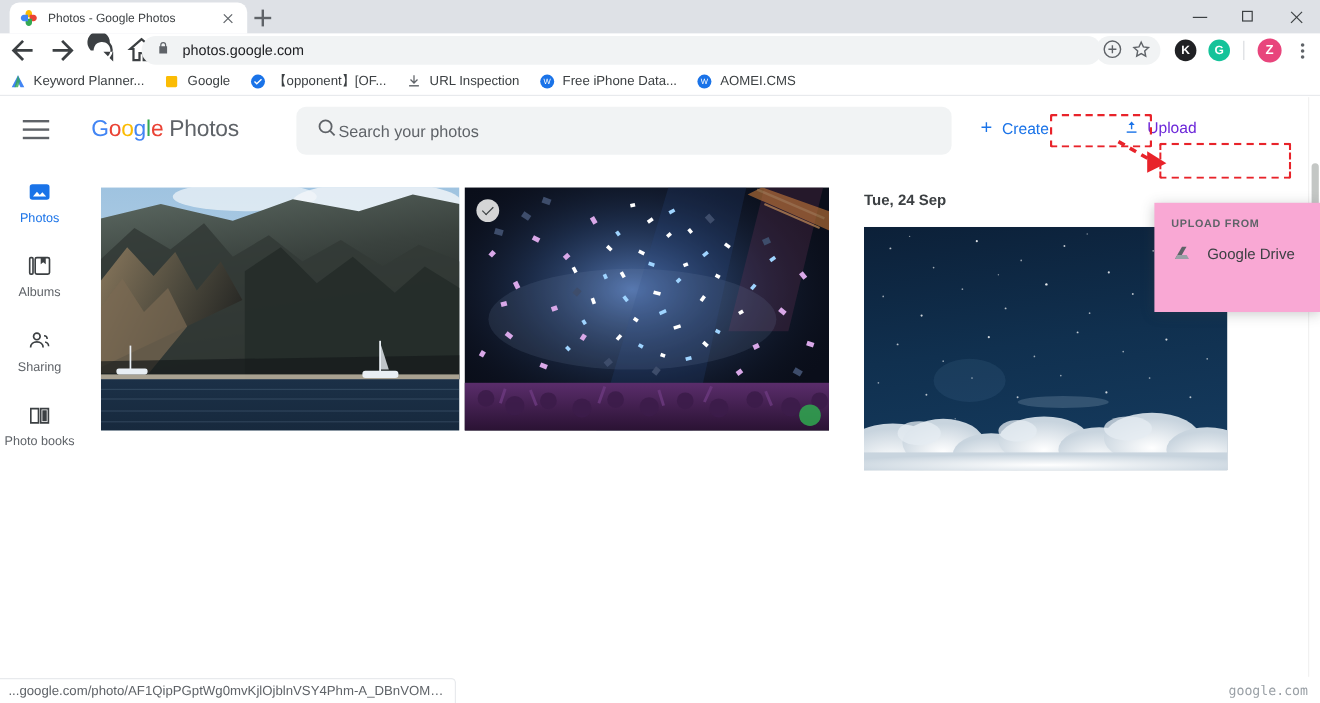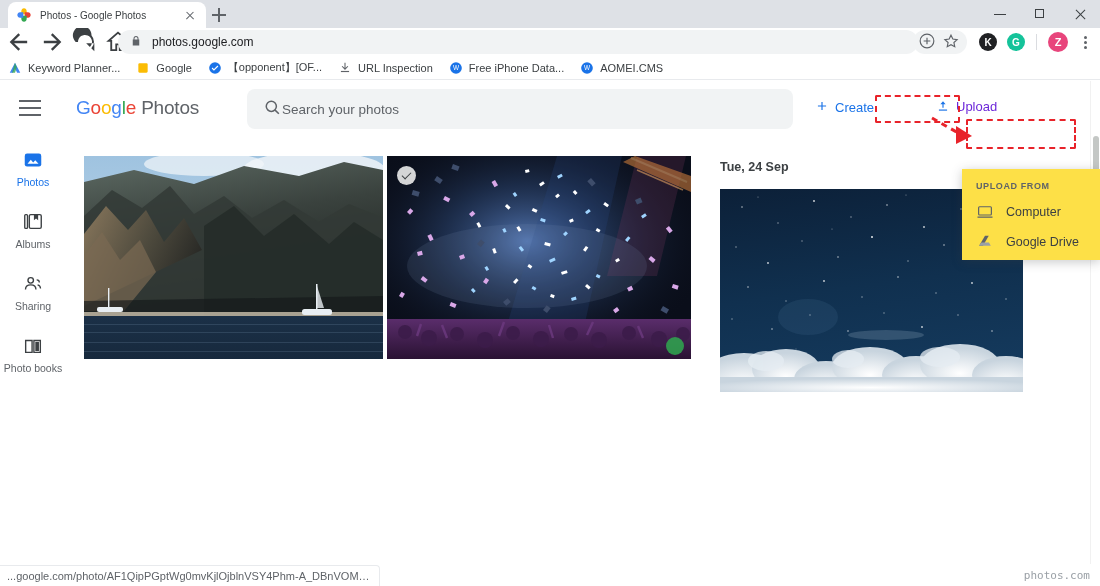--- a/index.html
+++ b/index.html
@@ -135,21 +135,21 @@
     color: #1a73e8; font-size: 13px; cursor: pointer;
   }
   .upload-btn {
     position: absolute; left: 936px; top: 18px; display: flex; align-items: flex-start;
     color: #6d28d9; font-size: 13px; cursor: pointer;
   }
 
   
   .upload-panel {
     position: absolute; left: 962px; top: 88px; width: 138px; height: 91px;
-    background: #fde047; box-shadow: 0 2px 10px rgba(60,64,67,0.28);
+    background: #f9a8d4; box-shadow: 0 2px 10px rgba(60,64,67,0.28);
     z-index: 30;
   }
   .up-head {
     font-size: 9px; color: #5f6368; letter-spacing: 0.6px;
     padding: 12px 0 6px 14px; font-weight: bold;
   }
   .up-item {
     display: flex; align-items: center; height: 30px; padding-left: 14px;
     font-size: 12.5px; color: #3c4043; cursor: pointer;
   }
@@ -411,29 +411,20 @@
               <path d="M12 4l4.5 5H13v6h-2V9H7.5z" fill="#1a73e8"></path>
               <rect x="5" y="18" width="14" height="2" fill="#1a73e8"></rect>
             </svg>
         </span>
         <span>Upload</span>
       </div>
     </div>
 
     <div class="upload-panel">
       <div class="up-head">UPLOAD FROM</div>
-      <div class="up-item">
-        <span class="up-ico">
-          <svg width="18" height="18" viewBox="0 0 24 24">
-              <rect x="3.5" y="5" width="17" height="11" rx="1.2" fill="none" stroke="#5f6368" stroke-width="1.6"></rect>
-              <rect x="2" y="18" width="20" height="1.7" fill="#5f6368"></rect>
-            </svg>
-        </span>
-        <span>Computer</span>
-      </div>
       <div class="up-item">
         <span class="up-ico">
           <svg width="18" height="18" viewBox="0 0 24 24">
               <path d="M12 3.5L4.2 17h5.1L17 3.5z" fill="#5f6368"></path>
               <path d="M4.2 17h15.6l-2.6-4.4H6.8z" fill="#9aa0a6"></path>
             </svg>
         </span>
         <span>Google Drive</span>
       </div>
     </div>
@@ -747,14 +738,14 @@
     <path d="M26 14 L42 24 L26 32 Z" fill="#e8232a"></path>
   </svg>
 
   <div class="vscroll">
     <div class="vscroll-thumb"></div>
   </div>
 
   <div class="statusbar">
     <span class="status-text">...google.com/photo/AF1QipPGptWg0mvKjlOjblnVSY4Phm-A_DBnVOMUyu...</span>
   </div>
-  <div class="watermark">photos.com</div>
+  <div class="watermark">google.com</div>
 </div>
 
 </body></html>

